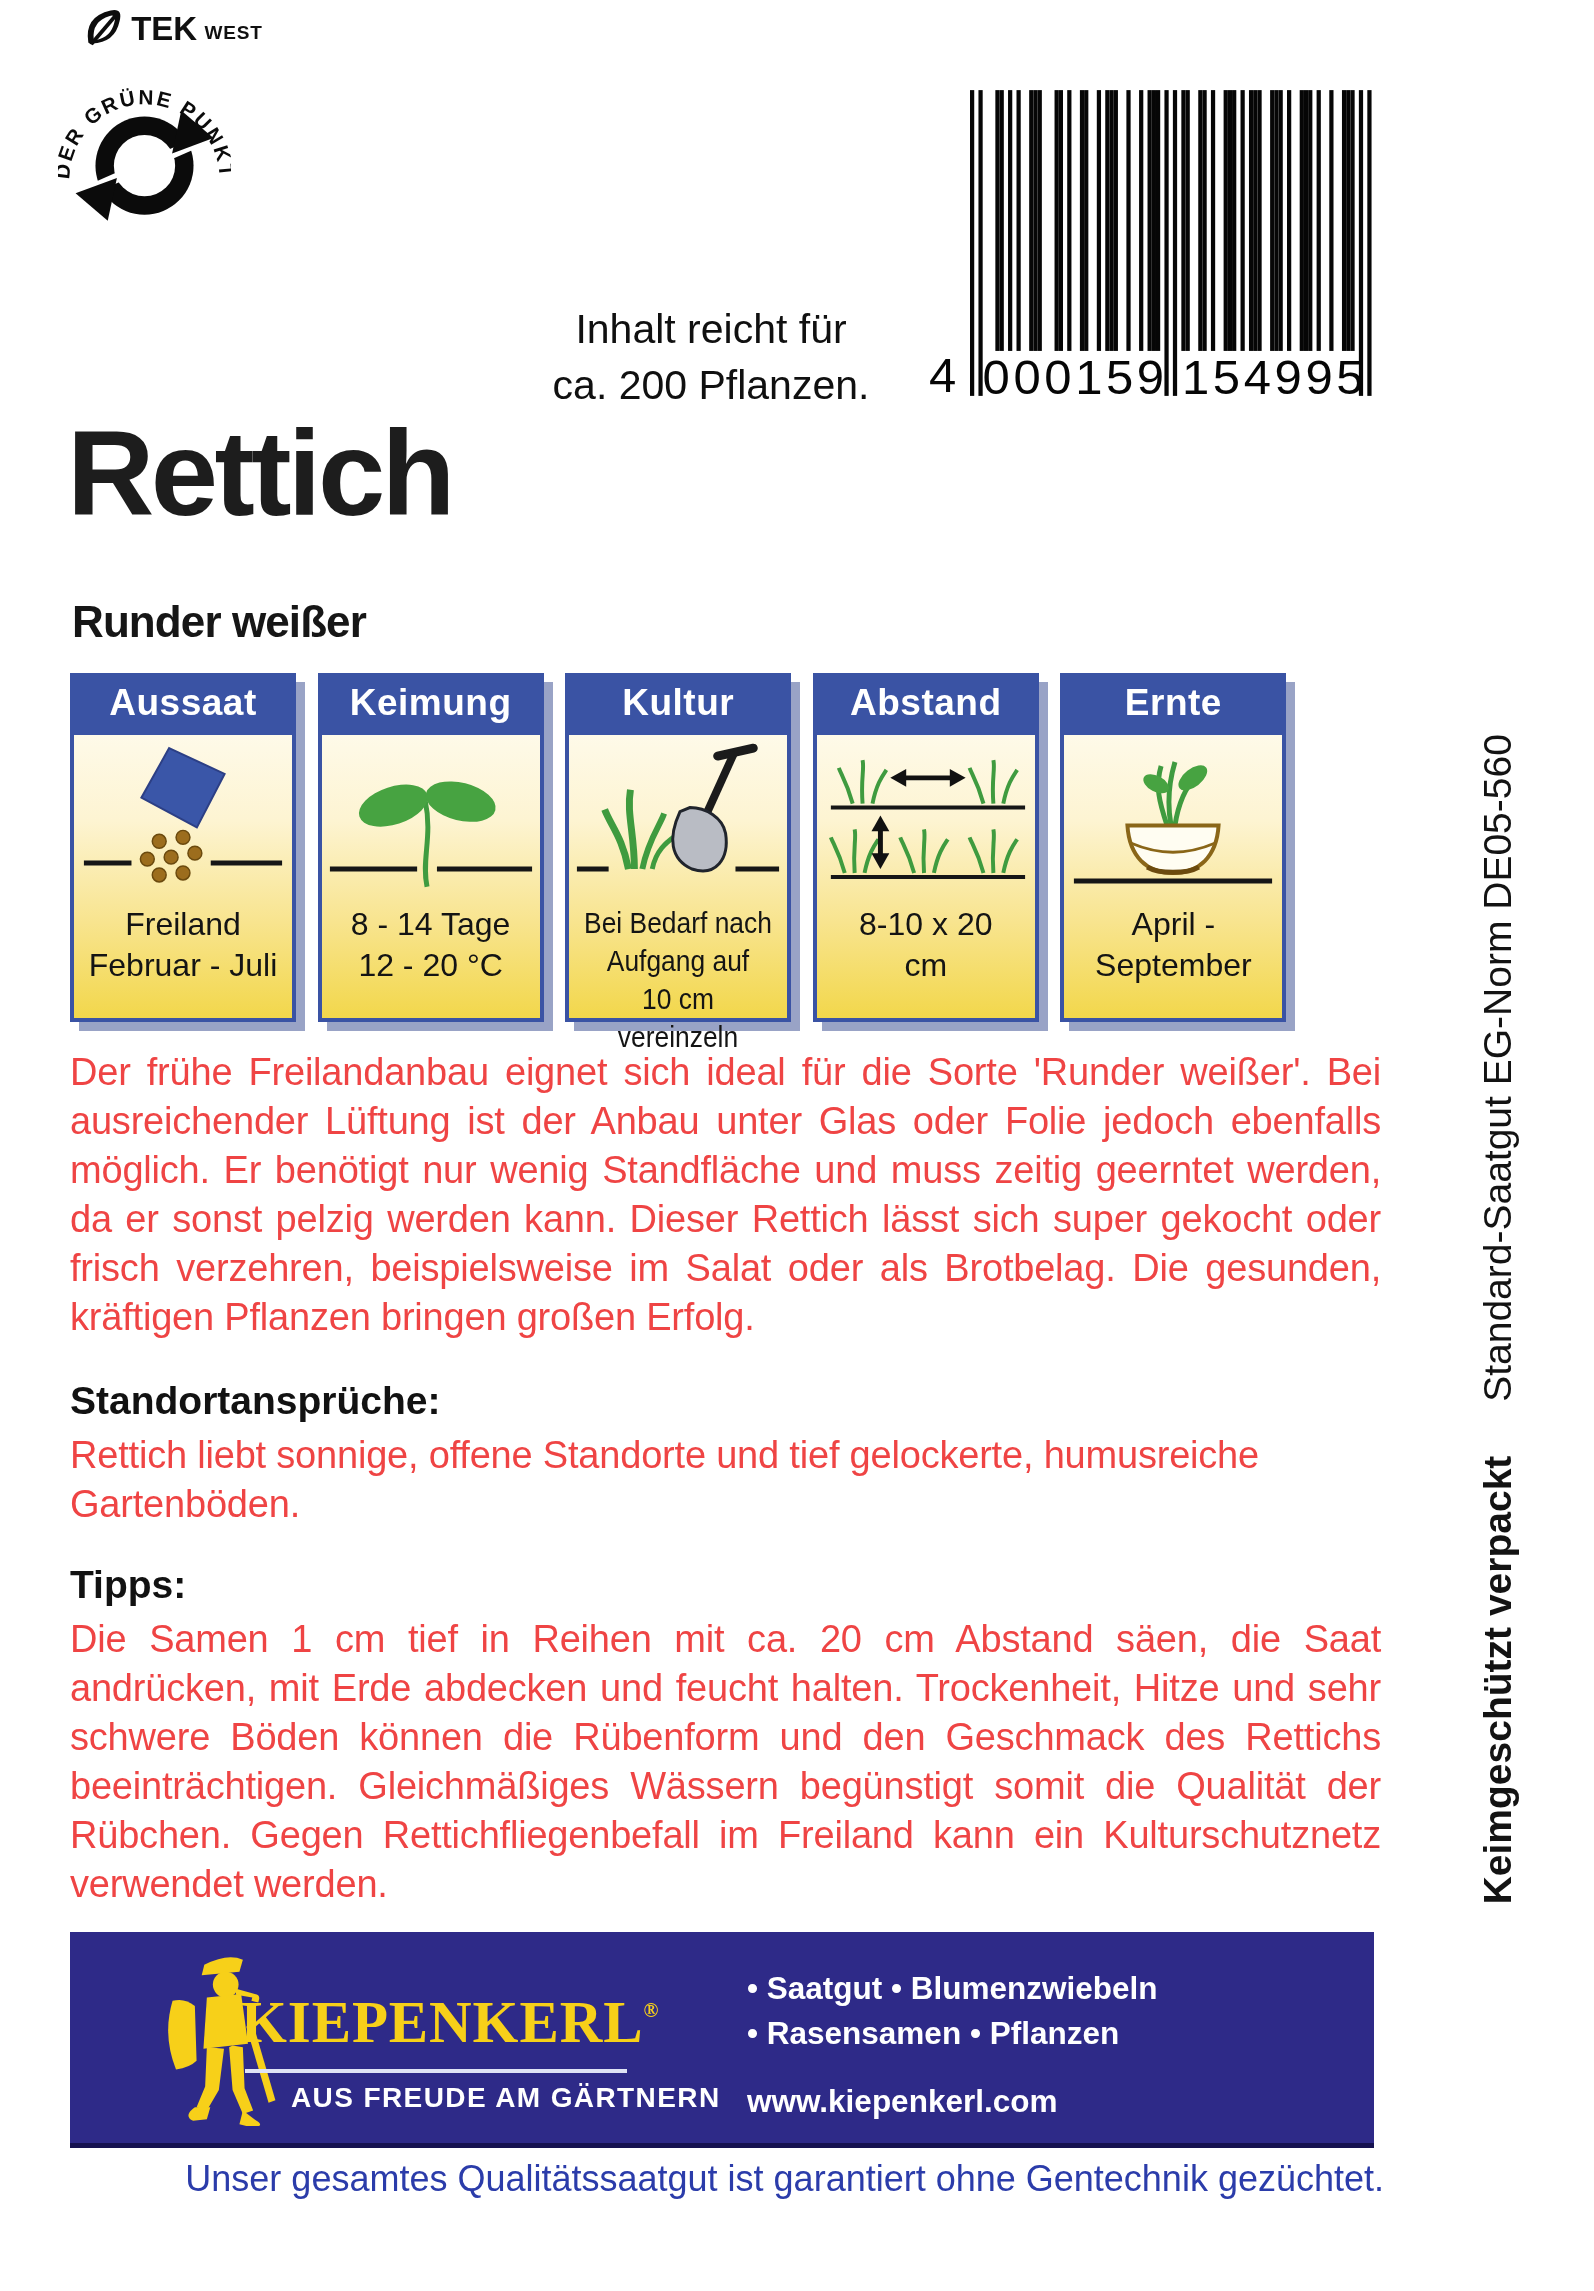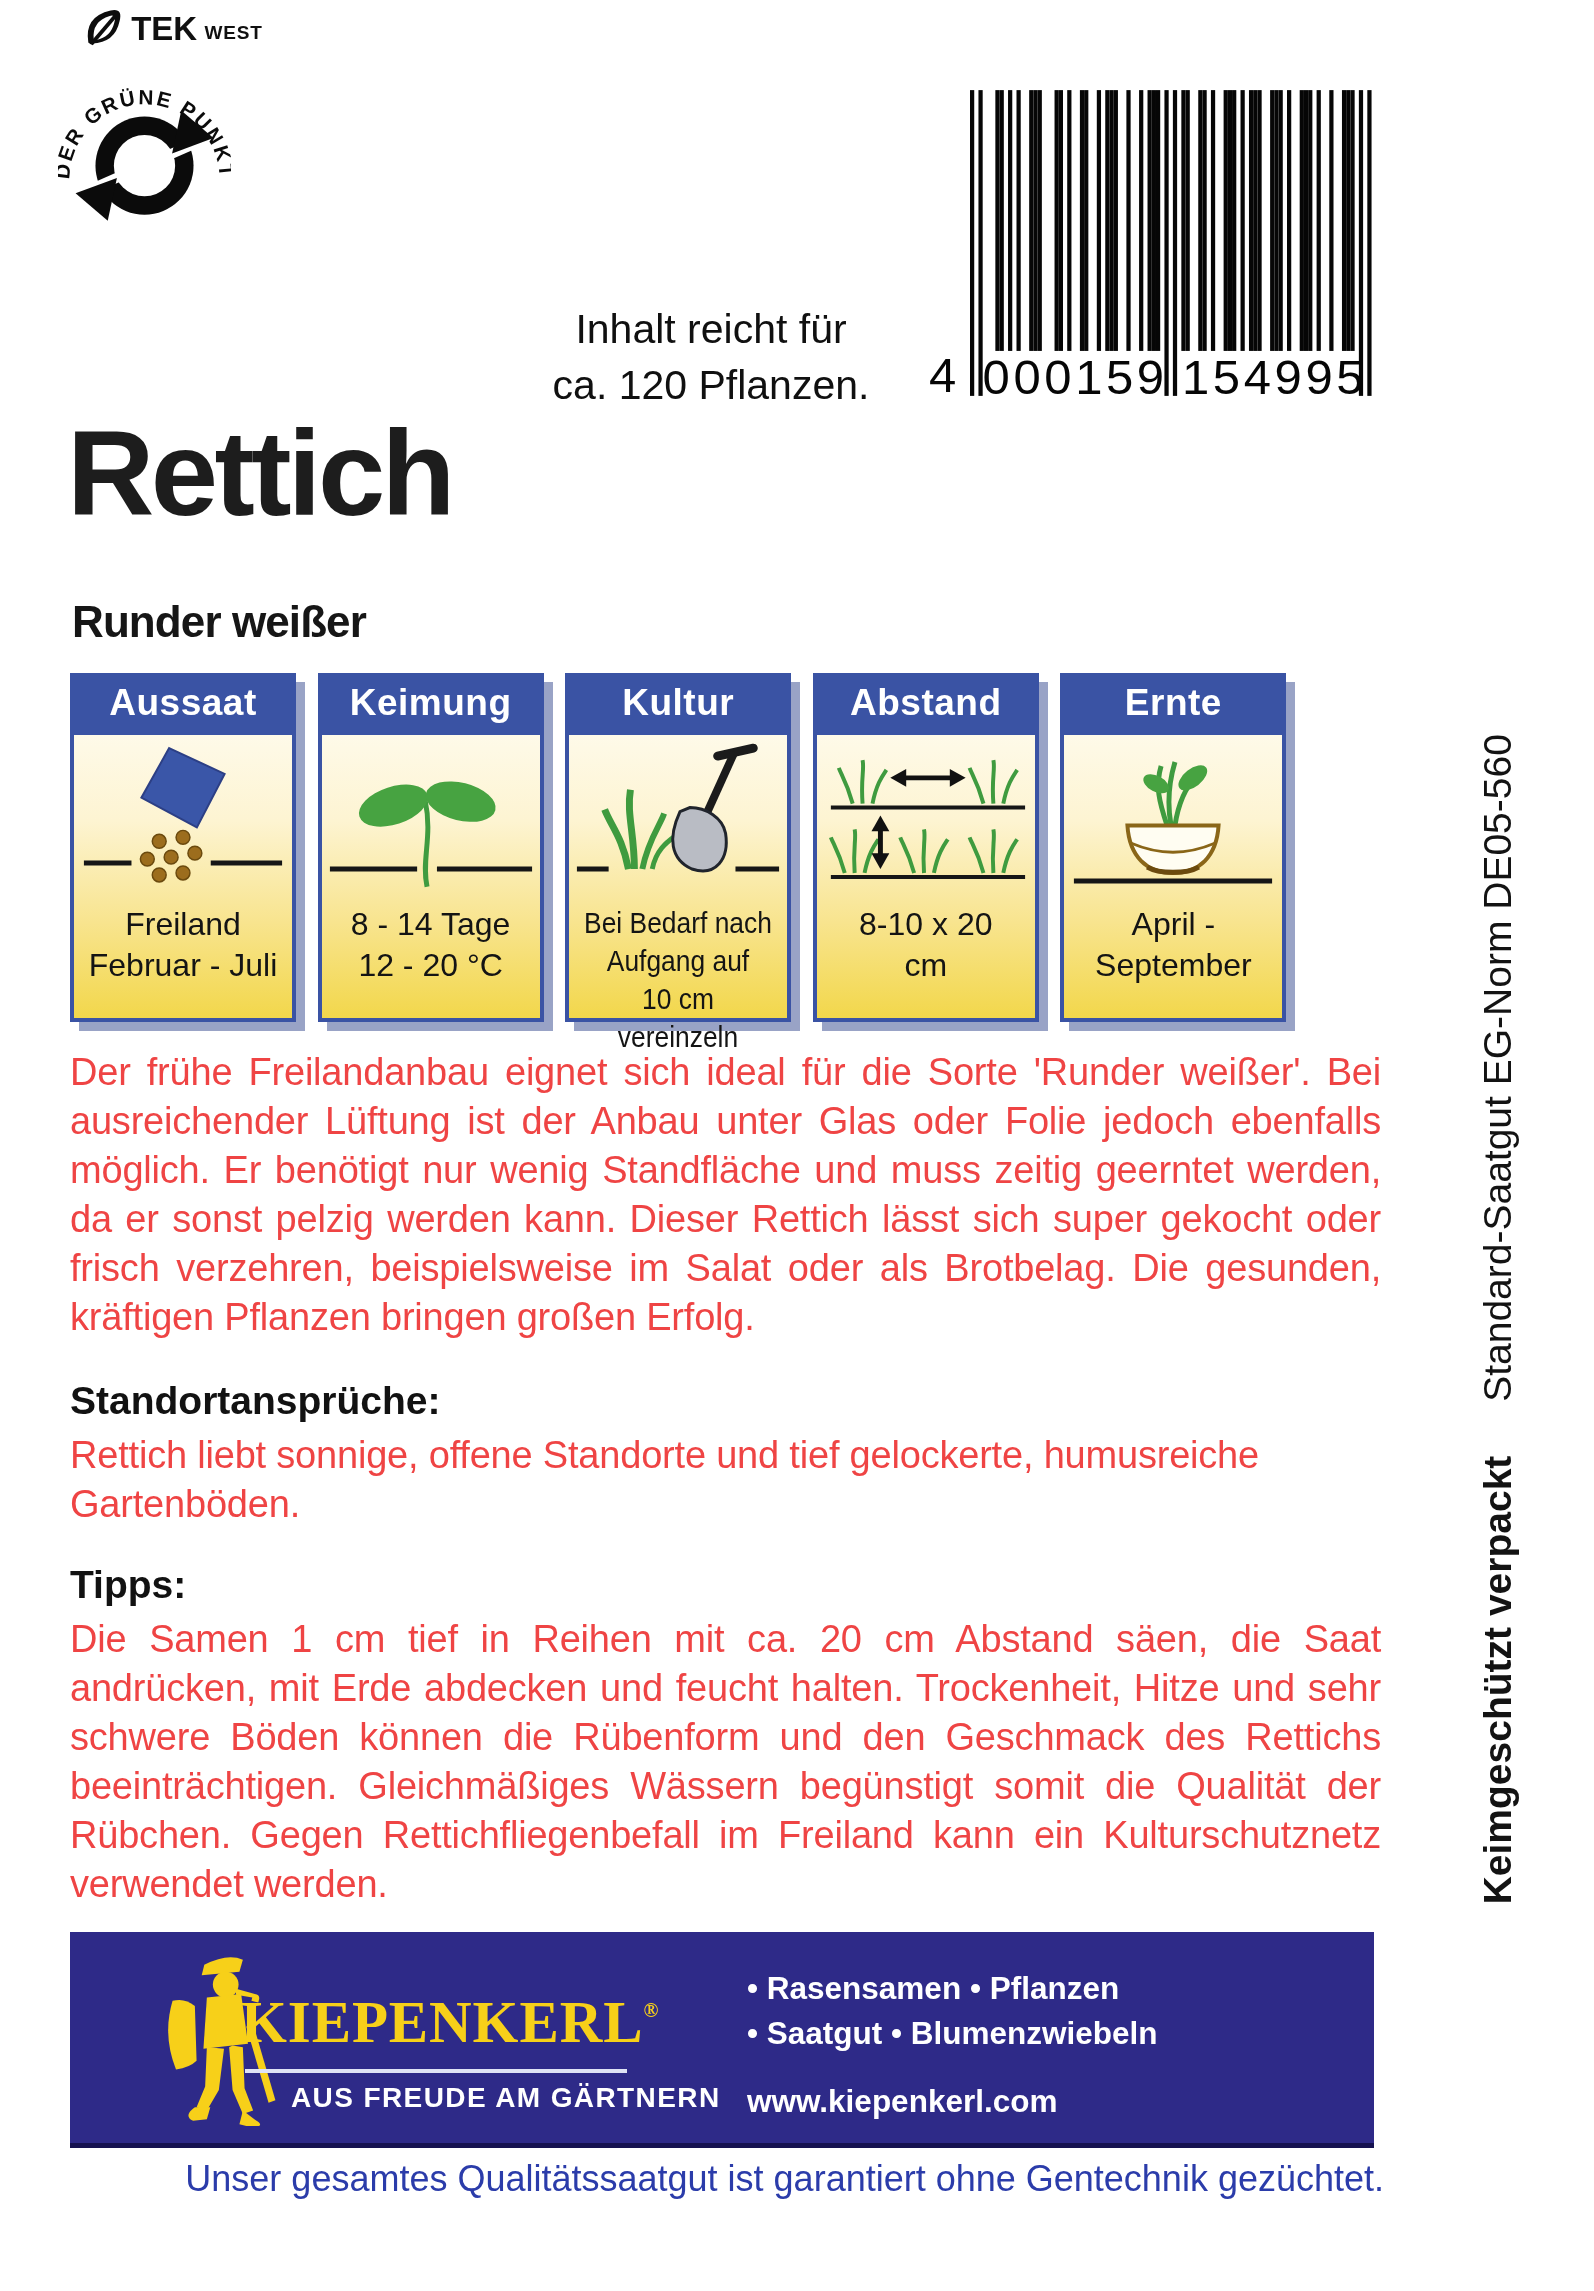--- a/index.html
+++ b/index.html
@@ -96,21 +96,21 @@
         <line x1="112" y1="134" x2="194" y2="98" stroke="#ffffff" stroke-width="13"></line>
         <line x1="112" y1="134" x2="30" y2="170" stroke="#ffffff" stroke-width="13"></line>
         <polygon points="160,62 202,98 148,118" fill="#0b0b0b"></polygon>
         <polygon points="64,206 22,170 76,150" fill="#0b0b0b"></polygon>
       </g>
     </svg>
   </div>
 
   <div id="content-note">
     <div>Inhalt reicht für</div>
-    <div>ca. 120 Pflanzen.</div>
+    <div>ca. 200 Pflanzen.</div>
   </div>
 
   <div id="barcode">
     <div class="bars"><svg width="402" height="306" xmlns="http://www.w3.org/2000/svg" fill="#060606" viewBox="0 0 447 340">
           <rect x="0.0" y="0" width="4.7" height="340"></rect>
           <rect x="9.4" y="0" width="4.7" height="340"></rect>
           <rect x="28.2" y="0" width="4.7" height="290"></rect>
           <rect x="32.9" y="0" width="4.7" height="290"></rect>
           <rect x="42.3" y="0" width="4.7" height="290"></rect>
           <rect x="51.7" y="0" width="4.7" height="290"></rect>
@@ -325,22 +325,22 @@
           <path d="M104,94 L112,91 138,180 130,183 Z"></path>
           <path d="M44,188 Q30,198 42,204 L58,202 62,188 Z"></path>
           <path d="M100,192 L116,204 Q126,210 112,212 L96,208 Z"></path>
         </g>
       </svg>
     </div>
     <div id="brand-name"><span>KIEPENKERL</span><sup>®</sup></div>
     <div id="brand-rule"></div>
     <div id="brand-slogan">AUS FREUDE AM GÄRTNERN</div>
     <div class="banner-products">
+      <div>• Saatgut • Blumenzwiebeln</div>
       <div>• Rasensamen • Pflanzen</div>
-      <div>• Saatgut • Blumenzwiebeln</div>
     </div>
     <div id="banner-website">www.kiepenkerl.com</div>
   </div>
 
   <div id="footer-note">Unser gesamtes Qualitätssaatgut ist garantiert ohne Gentechnik gezüchtet.</div>
 
 </div>
 
 
 </body></html>

